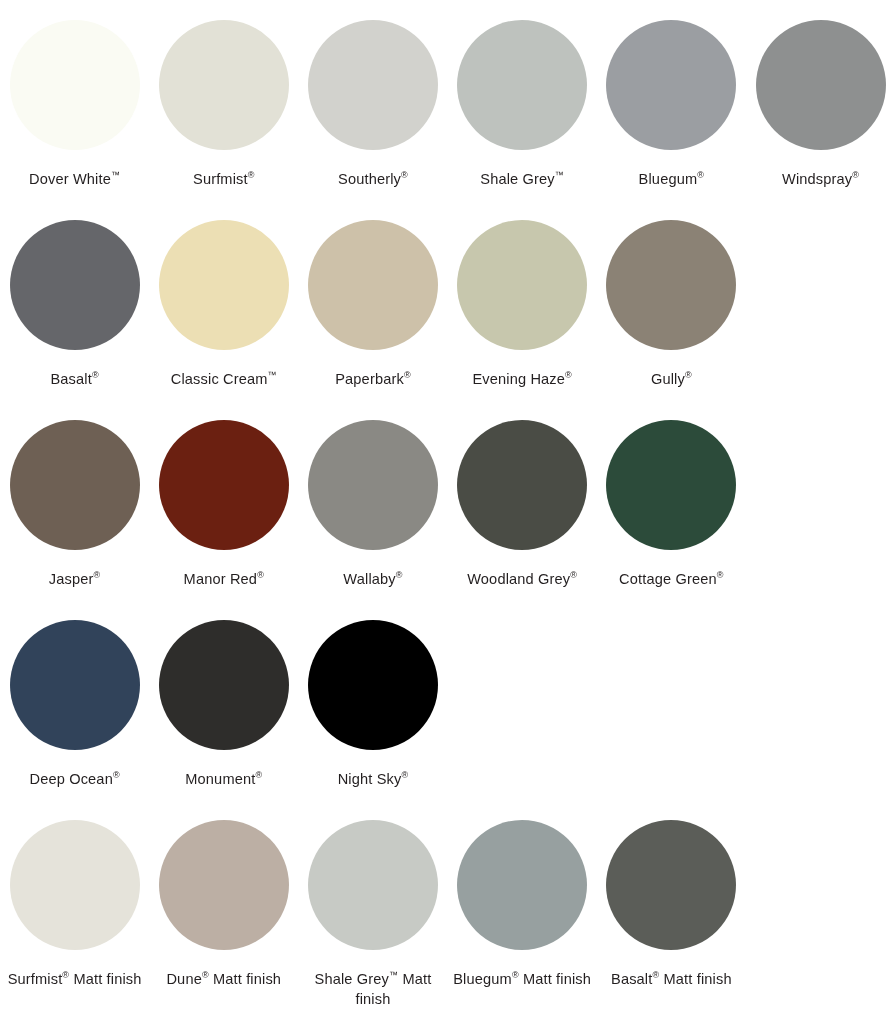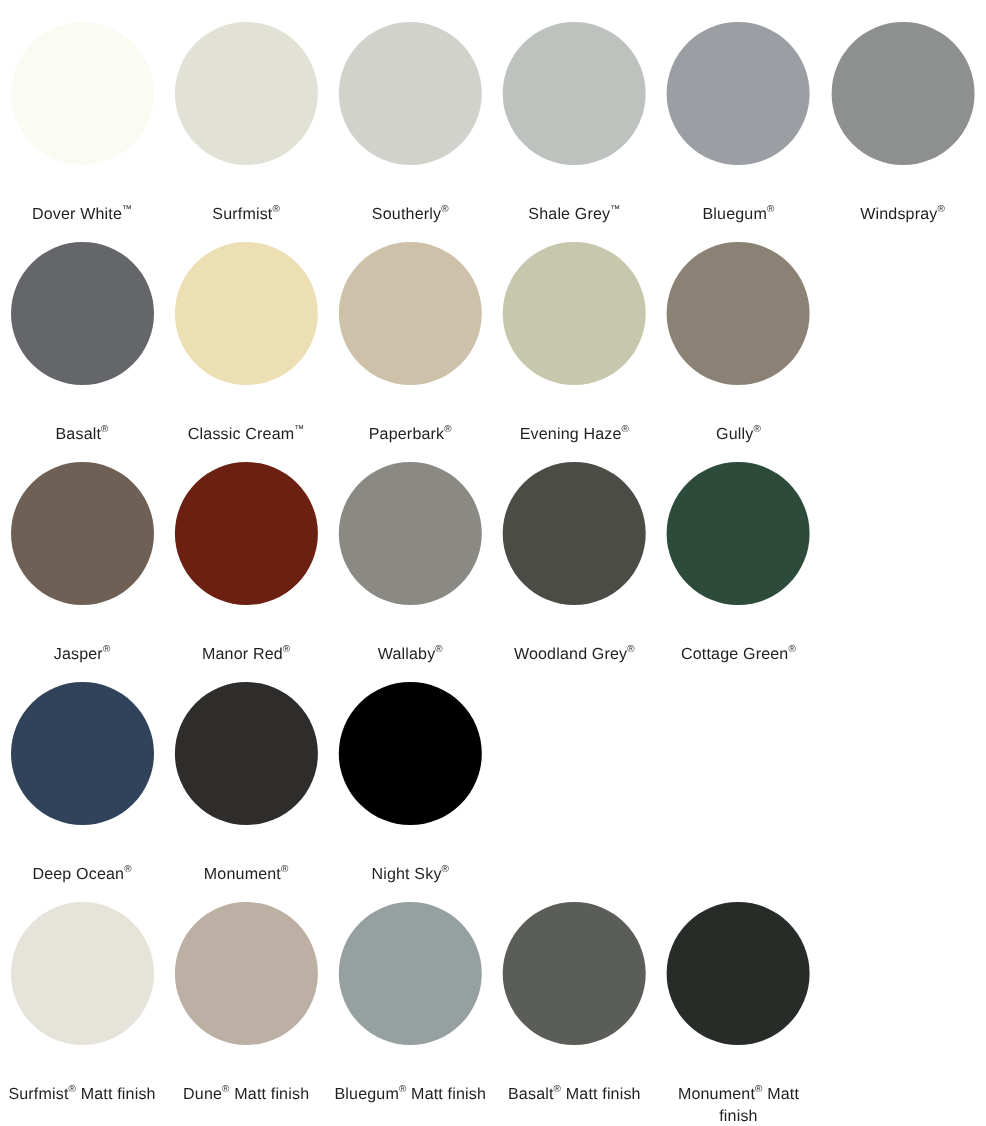--- a/index.html
+++ b/index.html
@@ -38,21 +38,21 @@
     box-sizing: border-box;
   }
   .swatch-circle {
     width: 130px;
     height: 130px;
     border-radius: 50%;
     flex: 0 0 130px;
     background: #cccccc;
   }
   .swatch-label {
-    margin-top: 36px;
+    margin-top: 20px;
     font-size: 14.6px;
     line-height: 19.5px;
     color: #231f20;
     text-align: center;
     letter-spacing: 0.15px;
     max-width: 146px;
     font-weight: 400;
   }
   .swatch-label sup {
     font-size: 0.62em;
@@ -163,25 +163,25 @@
     <div class="swatch-row">
       <div class="swatch-cell">
         <div class="swatch-circle" style="background: rgb(229, 227, 218);"></div>
         <div class="swatch-label">Surfmist<sup>®</sup> Matt finish</div>
       </div>
       <div class="swatch-cell">
         <div class="swatch-circle" style="background: rgb(188, 175, 164);"></div>
         <div class="swatch-label">Dune<sup>®</sup> Matt finish</div>
       </div>
       <div class="swatch-cell">
+        <div class="swatch-circle" style="background: rgb(199, 202, 197);"></div>
+        <div class="swatch-label">Shale Grey<sup>™</sup> Matt finish</div>
+      </div>
+      <div class="swatch-cell">
         <div class="swatch-circle" style="background: rgb(151, 160, 160);"></div>
         <div class="swatch-label">Bluegum<sup>®</sup> Matt finish</div>
       </div>
       <div class="swatch-cell">
         <div class="swatch-circle" style="background: rgb(91, 93, 88);"></div>
         <div class="swatch-label">Basalt<sup>®</sup> Matt finish</div>
       </div>
-      <div class="swatch-cell">
-        <div class="swatch-circle" style="background: rgb(39, 44, 40);"></div>
-        <div class="swatch-label">Monument<sup>®</sup> Matt finish</div>
-      </div>
     </div>
   </div>
 
 </body></html>

